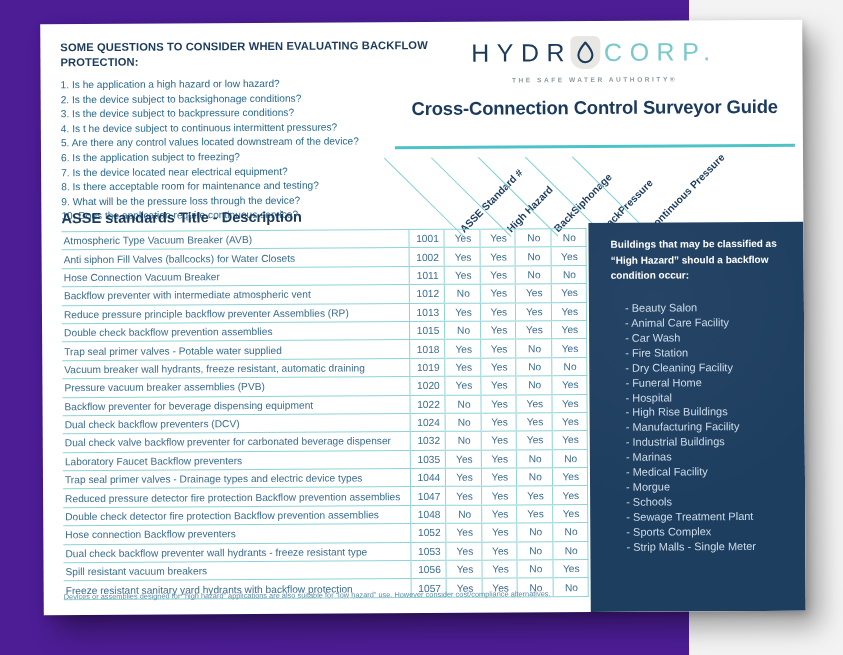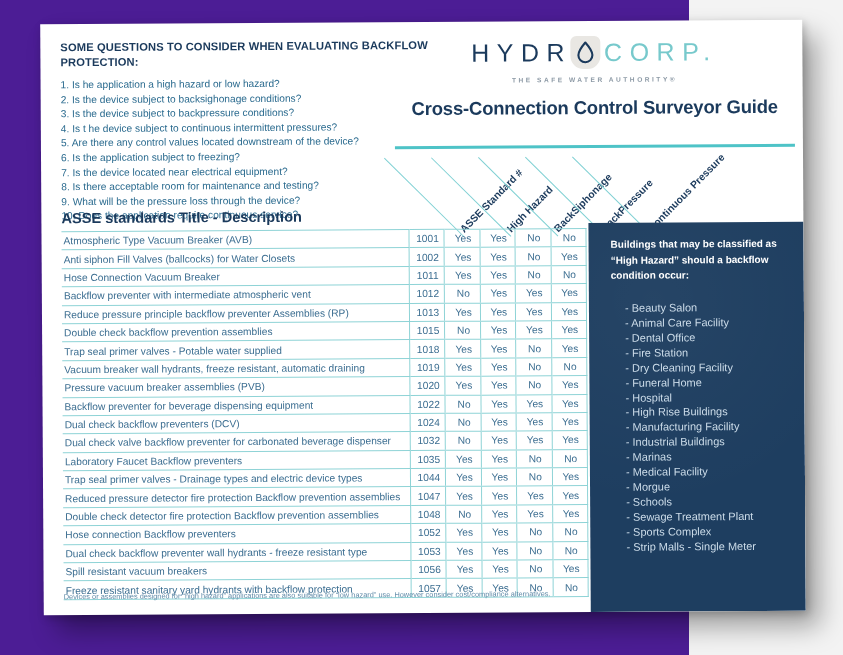--- a/index.html
+++ b/index.html
@@ -460,21 +460,21 @@
         </tbody>
     </table>
 
     <div id="footnote">Devices or assemblies designed for “high hazard” applications are also suitable for “low hazard” use. However consider cost/compliance alternatives.</div>
 
     <div id="panel">
       <div id="panel-head">Buildings that may be classified as “High Hazard” should a backflow condition occur:</div>
       <ul id="panel-list">
           <li>- Beauty Salon</li>
           <li>- Animal Care Facility</li>
-          <li>- Dental Office</li>
+          <li>- Car Wash</li>
           <li>- Fire Station</li>
           <li>- Dry Cleaning Facility</li>
           <li>- Funeral Home</li>
           <li>- Hospital</li>
           <li>- High Rise Buildings</li>
           <li>- Manufacturing Facility</li>
           <li>- Industrial Buildings</li>
           <li>- Marinas</li>
           <li>- Medical Facility</li>
           <li>- Morgue</li>

